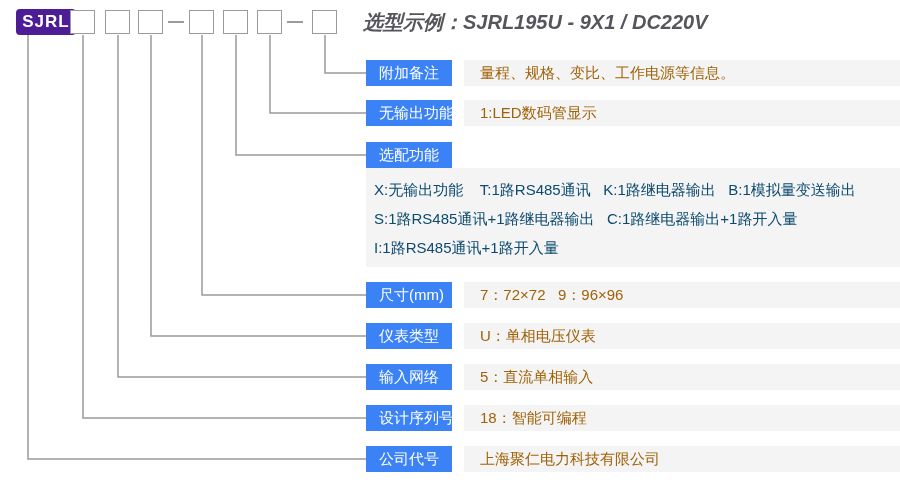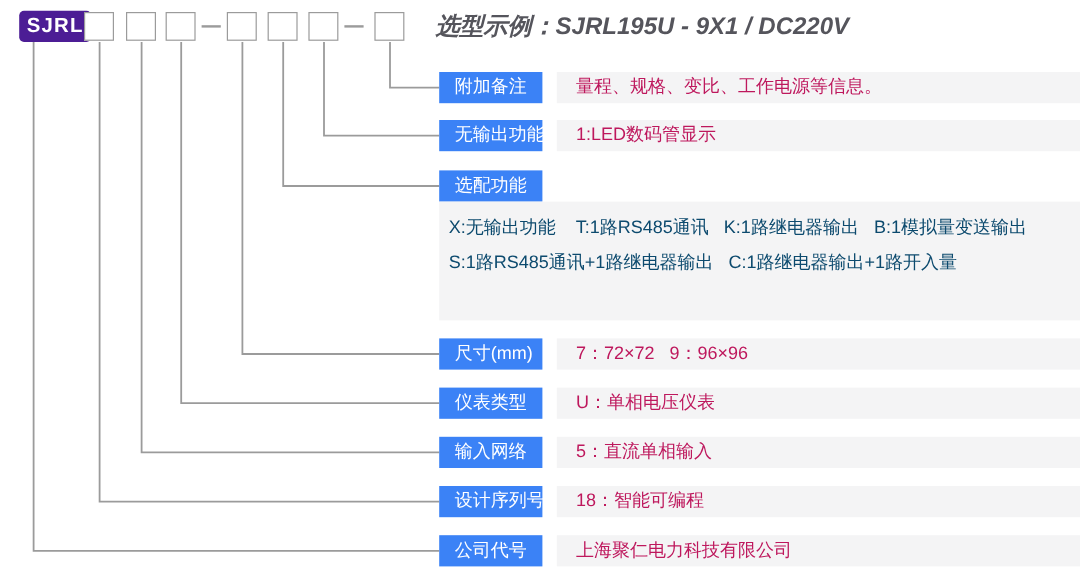--- a/index.html
+++ b/index.html
@@ -30,21 +30,21 @@
 
   
   .spec-row{position:absolute;left:366px;height:26px;}
   .row-badge{
     position:absolute;left:0;top:0;width:86px;height:26px;
     background:#3b82f6;color:#ffffff;font-size:15px;line-height:26px;
     padding-left:13px;box-sizing:border-box;white-space:pre;
   }
   .row-band{
     position:absolute;left:98px;top:0;width:436px;height:26px;
-    background:#f4f4f5;color:#be185d;font-size:15px;line-height:26px;
+    background:#f4f4f5;color:#a16207;font-size:15px;line-height:26px;
     padding-left:16px;box-sizing:border-box;white-space:pre;
   }
   .options-box{
     position:absolute;left:366px;top:168px;width:534px;height:99px;
     background:#f4f4f5;color:#0c4a6e;font-size:15px;
     padding:7px 0 0 8px;box-sizing:border-box;
   }
   .opt-line{line-height:29px;white-space:pre;}
 </style>
 </head>
@@ -87,20 +87,21 @@
     <div class="row-badge">无输出功能</div>
     <div class="row-band">1:LED数码管显示</div>
   </div>
 
   <div class="spec-row" style="top:142px">
     <div class="row-badge">选配功能</div>
   </div>
   <div class="options-box">
     <div class="opt-line">X:无输出功能    T:1路RS485通讯   K:1路继电器输出   B:1模拟量变送输出</div>
     <div class="opt-line">S:1路RS485通讯+1路继电器输出   C:1路继电器输出+1路开入量</div>
+    <div class="opt-line">I:1路RS485通讯+1路开入量</div>
   </div>
 
   <div class="spec-row" style="top:282px">
     <div class="row-badge">尺寸(mm)</div>
     <div class="row-band">7：72×72   9：96×96</div>
   </div>
 
   <div class="spec-row" style="top:323px">
     <div class="row-badge">仪表类型</div>
     <div class="row-band">U：单相电压仪表</div>

